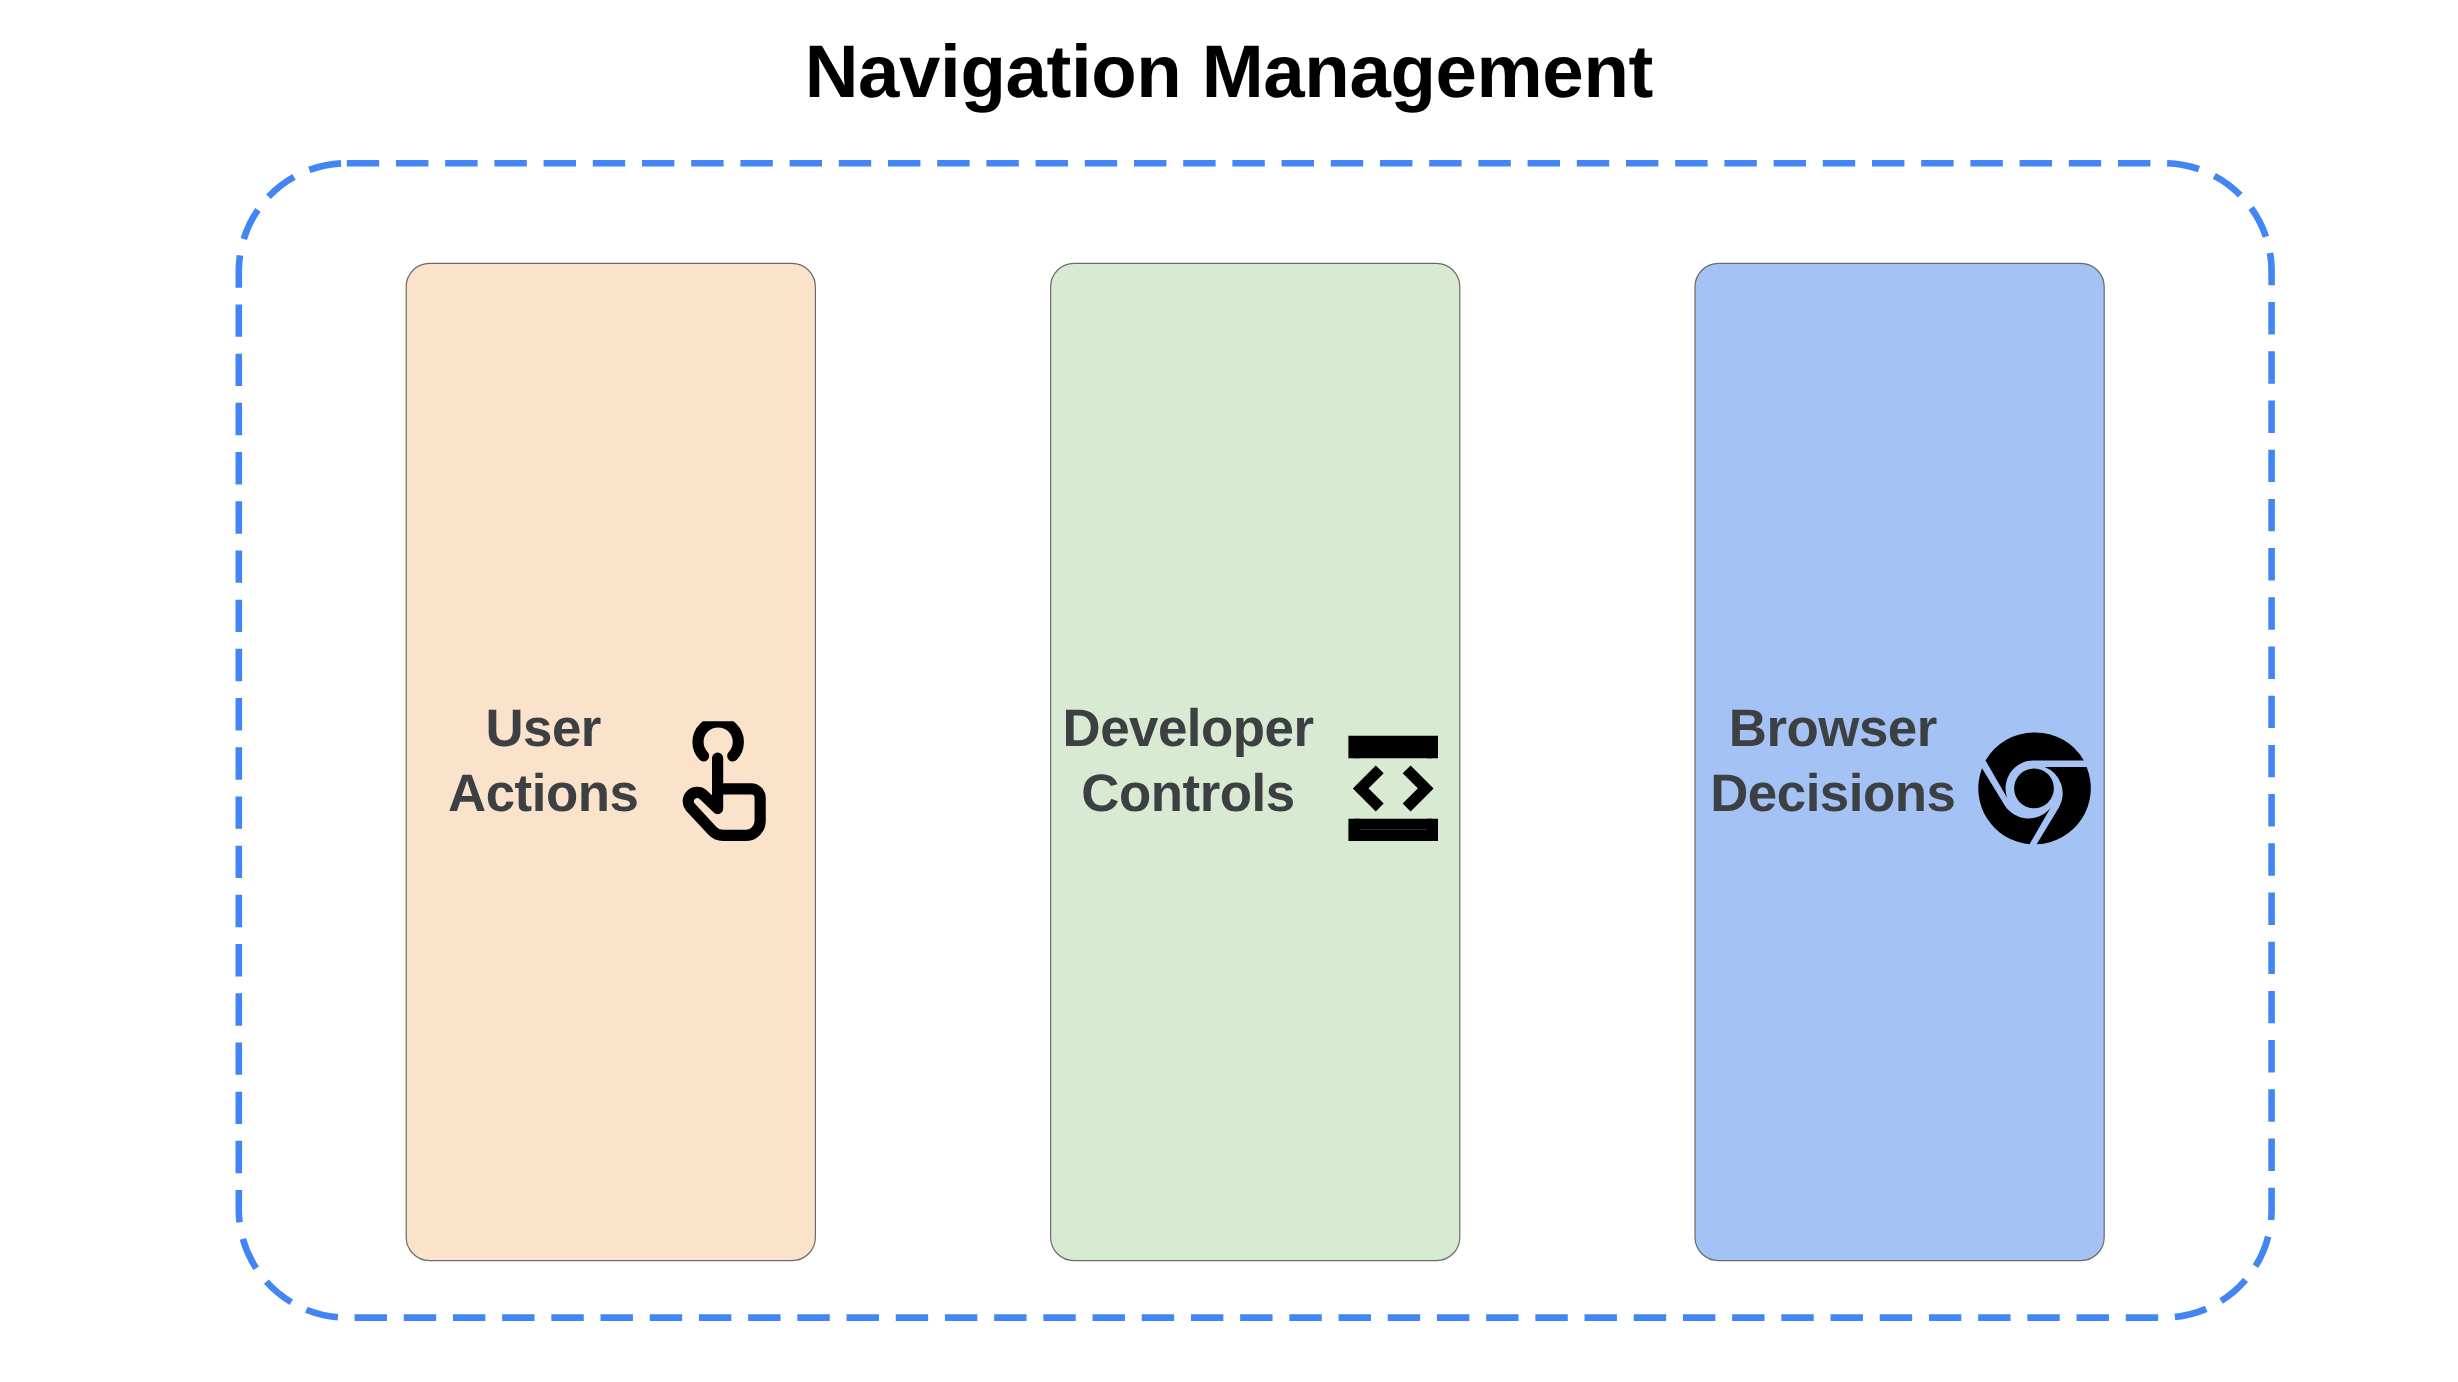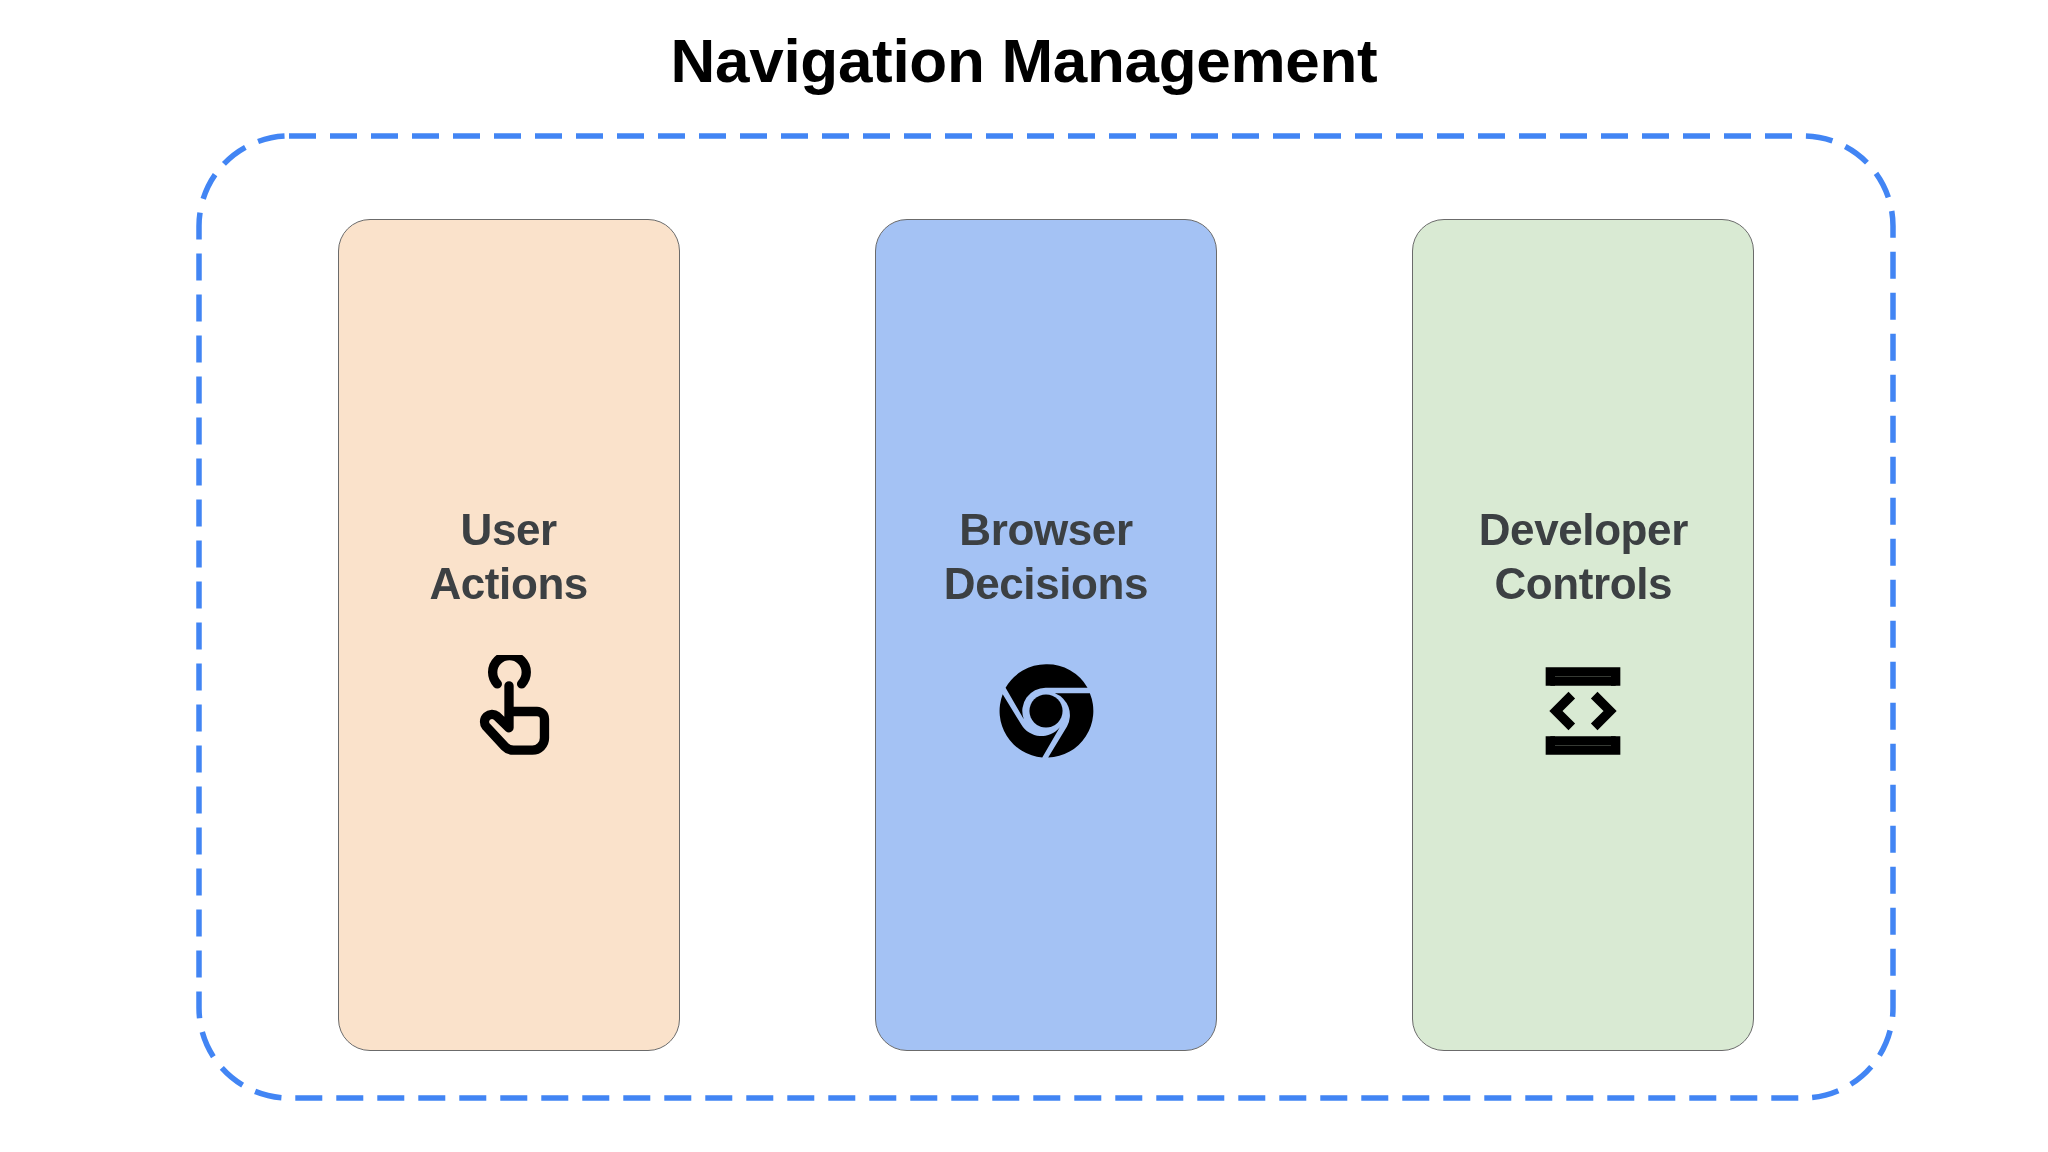--- a/index.html
+++ b/index.html
@@ -67,24 +67,23 @@
     align-items: center;
     justify-content: space-around;
     box-sizing: border-box;
     padding: 0 44px;
   }
 
   .card {
     width: 342px;
     height: 832px;
     box-sizing: border-box;
-    border-radius: 32px;
+    border-radius: 20px;
     border: 1px solid #6b6b6b;
     display: flex;
-    flex-direction: column;
     align-items: center;
     justify-content: center;
     position: relative;
     margin-top: 36px;
   }
 
   .card-label {
     font-size: 44px;
     font-weight: 700;
     color: #3c4043;
@@ -132,46 +131,46 @@
 
         <svg viewBox="0 0 24 24" fill="none" stroke="#000000" stroke-width="2" stroke-linecap="round" stroke-linejoin="round">
           <path d="M9.5 6.2a3.6 3.6 0 1 1 5.2 0" fill="none"></path>
           <path d="M12 6.6 V15.6 L9.4 13.1 a1.6 1.6 0 0 0-2.3 2.2 l4.0 4.3
                    a2.6 2.6 0 0 0 1.9 0.8 H17 a2.6 2.6 0 0 0 2.6-2.6 v-4.1
                    a1.6 1.6 0 0 0-1.6-1.6 H12" fill="none"></path>
         </svg>
       </div>
     </div>
 
+    <div class="card" id="card-2" style="background: rgb(217, 234, 211); border-color: rgb(107, 107, 107);">
+      <div class="card-label" style="color: rgb(60, 64, 67);">Developer
+Controls</div>
+      <div class="card-icon">
+
+        <svg viewBox="0 0 24 24" fill="none" stroke="#000000" stroke-width="2" stroke-linecap="butt" stroke-linejoin="miter">
+          <path d="M5 6.6 V3.6 h14 v3" fill="none"></path>
+          <line x1="5" y1="5.6" x2="19" y2="5.6"></line>
+          <path d="M5 17.4 v3 h14 v-3" fill="none"></path>
+          <line x1="5" y1="18.4" x2="19" y2="18.4"></line>
+          <polyline points="9.6,8.6 6.2,12 9.6,15.4" fill="none"></polyline>
+          <polyline points="14.4,8.6 17.8,12 14.4,15.4" fill="none"></polyline>
+        </svg>
+      </div>
+    </div>
+
     <div class="card" id="card-1" style="background: rgb(164, 194, 244); border-color: rgb(107, 107, 107);">
       <div class="card-label" style="color: rgb(60, 64, 67);">Browser
 Decisions</div>
       <div class="card-icon">
 
         <svg viewBox="0 0 24 24">
           <g fill="#000000">
             <path d="M12 2a10 10 0 0 0-8.66 5.01l3.9 6.75A5 5 0 0 1 12 7h8.9A10 10 0 0 0 12 2z"></path>
             <path d="M21.4 8.2H13.9a5 5 0 0 1 2.6 7.1l-4.03 6.68A10 10 0 0 0 21.4 8.2z"></path>
             <path d="M2.72 8.4A10 10 0 0 0 11.2 21.96l3.76-6.5A5 5 0 0 1 6.7 14.9z"></path>
             <circle cx="12" cy="12" r="3.55"></circle>
           </g>
         </svg>
       </div>
     </div>
 
-    <div class="card" id="card-2" style="background: rgb(217, 234, 211); border-color: rgb(107, 107, 107);">
-      <div class="card-label" style="color: rgb(60, 64, 67);">Developer
-Controls</div>
-      <div class="card-icon">
-
-        <svg viewBox="0 0 24 24" fill="none" stroke="#000000" stroke-width="2" stroke-linecap="butt" stroke-linejoin="miter">
-          <path d="M5 6.6 V3.6 h14 v3" fill="none"></path>
-          <line x1="5" y1="5.6" x2="19" y2="5.6"></line>
-          <path d="M5 17.4 v3 h14 v-3" fill="none"></path>
-          <line x1="5" y1="18.4" x2="19" y2="18.4"></line>
-          <polyline points="9.6,8.6 6.2,12 9.6,15.4" fill="none"></polyline>
-          <polyline points="14.4,8.6 17.8,12 14.4,15.4" fill="none"></polyline>
-        </svg>
-      </div>
-    </div>
-
   </div>
 </div>
 
 </body></html>

